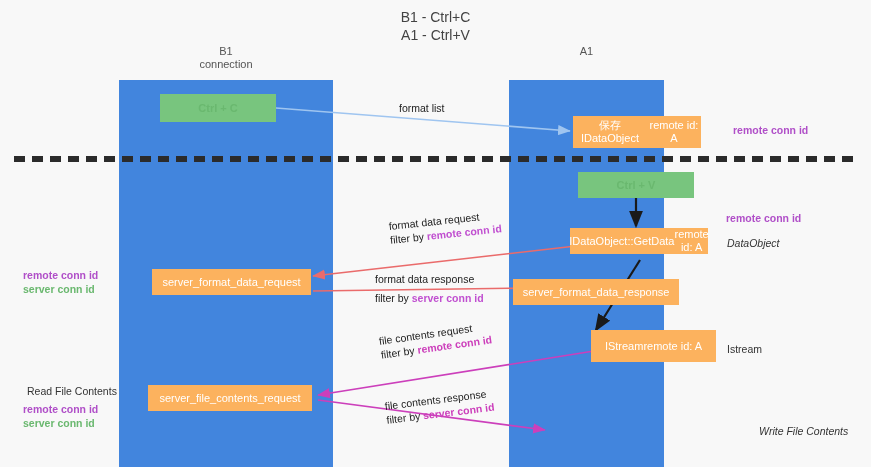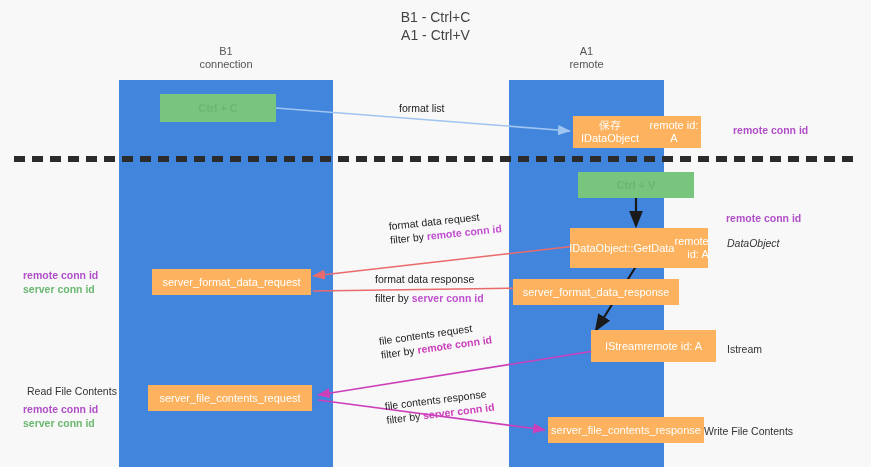--- a/index.html
+++ b/index.html
@@ -107,21 +107,20 @@
     <div>B1 - Ctrl+C</div>
     <div>A1 - Ctrl+V</div>
   </div>
 
   <div class="col-head" id="head-b1">
     <div>B1</div>
     <div>connection</div>
   </div>
   <div class="col-head" id="head-a1">
     <div>A1</div>
-    <div>remote</div>
   </div>
 
   <svg class="links">
     <defs>
       <marker id="ar-blue" markerWidth="9" markerHeight="9" refX="7.5" refY="3.2" orient="auto">
         <path d="M0,0 L8,3.2 L0,6.4 z" fill="#9fc5f0"></path>
       </marker>
       <marker id="ar-red" markerWidth="9" markerHeight="9" refX="7.5" refY="3.2" orient="auto">
         <path d="M0,0 L8,3.2 L0,6.4 z" fill="#ea6b6b"></path>
       </marker>
@@ -154,21 +153,21 @@
 
   <div class="node orange" style="left:573px; top:116px; width:128px; height:32px;">
     <span>保存IDataObject</span>
     <span>remote id: A</span>
   </div>
 
   <div class="node green" style="left:578px; top:172px; width:116px; height:26px;">
     <span>Ctrl + V</span>
   </div>
 
-  <div class="node orange" style="left:570px; top:228px; width:138px; height:40px;text-align:right;">
+  <div class="node orange" style="left:570px; top:228px; width:138px; height:26px;">
     <span>IDataObject::GetData</span>
     <span>remote id: A</span>
   </div>
 
   <div class="node orange" style="left:152px; top:269px; width:159px; height:26px;">
     <span>server_format_data_request</span>
   </div>
 
   <div class="node orange" style="left:513px; top:279px; width:166px; height:26px;">
     <span>server_format_data_response</span>
@@ -176,23 +175,20 @@
 
   <div class="node orange" style="left:591px; top:330px; width:125px; height:32px;">
     <span>IStream</span>
     <span>remote id: A</span>
   </div>
 
   <div class="node orange" style="left:148px; top:385px; width:164px; height:26px;">
     <span>server_file_contents_request</span>
   </div>
 
-  <div class="node orange" style="left:548px; top:417px; width:156px; height:26px;">
-    <span>server_file_contents_response</span>
-  </div>
 
   <div class="edgelabel" style="left:399px; top:101px;">
     <span>format list</span>
   </div>
 
   <div class="edgelabel" style="left:388px; top:219px; transform:rotate(-6deg); transform-origin:left top;">
     <div>format data request</div>
     <div><span>filter by </span><span class="hl-purple">remote conn id</span></div>
   </div>
 
@@ -220,21 +216,21 @@
   </div>
 
   <div class="sidelabel plain" style="left:727px; top:236px;font-style:italic;">
     <span>DataObject</span>
   </div>
 
   <div class="sidelabel plain" style="left:727px; top:342px;">
     <span>Istream</span>
   </div>
 
-  <div class="sidelabel plain" style="left:704px; top:424px;">
+  <div class="sidelabel plain" style="left:759px; top:424px;font-style:italic;">
     <span>Write File Contents</span>
   </div>
 
   <div class="sidelabel" style="left:23px; top:268px;">
     <div class="purple">remote conn id</div>
     <div class="green">server conn id</div>
   </div>
 
   <div class="sidelabel plain" style="left:27px; top:384px;">
     <span>Read File Contents</span>

